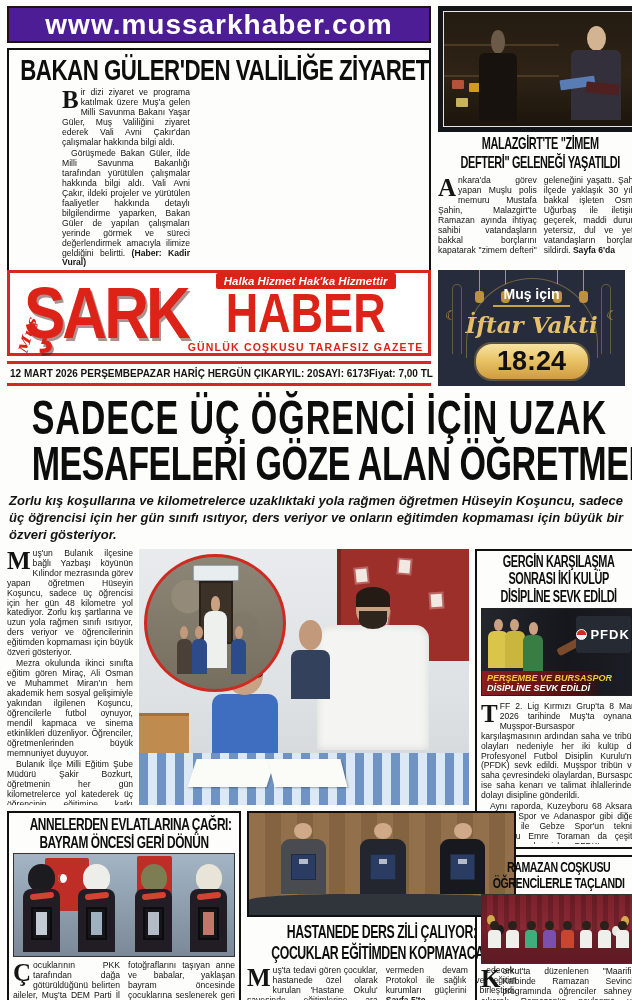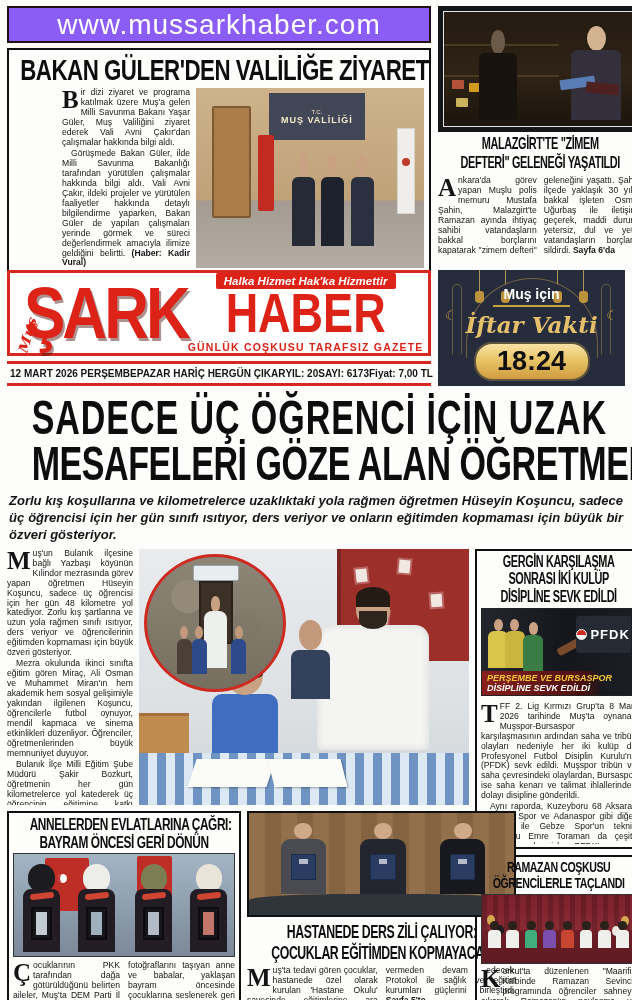--- a/index.html
+++ b/index.html
@@ -9,22 +9,22 @@
   *{box-sizing:border-box;}
   p{margin:0;}
 
   
   .hl{font-weight:900;text-align:center;white-space:nowrap;line-height:1;color:#0d0d0d;
       transform-origin:center top;letter-spacing:-.5px;}
 
   
   .top-row{display:flex;gap:7px;height:258px;}
   .top-left{width:424px;display:flex;flex-direction:column;}
-  .url-banner{height:38px;background:#8b5cf6;border:2px solid #231010;color:#fff;
-      font-weight:normal;font-size:28px;text-align:center;line-height:33px;letter-spacing:1px;
+  .url-banner{height:38px;background:#4c1d95;border:2px solid #231010;color:#fff;
+      font-weight:bold;font-size:28px;text-align:center;line-height:33px;letter-spacing:1px;
       margin-bottom:5px;}
   .bakan-box{border:2px solid #101010;flex:1;padding:4px 5px;display:flex;flex-direction:column;}
   .h-bakan{font-size:23px;transform:scale(.97,1.25);height:26px;margin:2px 0 6px;}
   .bakan-content{display:flex;gap:6px;flex:1;min-height:0;}
   .news-text{font-size:8.6px;line-height:1.16;text-align:justify;overflow:hidden;}
   .bakan-text{width:128px;margin-left:48px;}
   .dropcap::first-letter{float:left;font-size:25px;line-height:21px;font-weight:700;
       padding:1px 2px 0 0;font-family:"Liberation Serif",serif;}
   .ind{text-indent:9px;margin-top:1px;}
 
@@ -232,43 +232,20 @@
   <div class="top-row">
     <div class="top-left">
       <div class="url-banner">www.mussarkhaber.com</div>
       <div class="bakan-box">
         <div class="hl h-bakan">BAKAN GÜLER'DEN VALİLİĞE ZİYARET</div>
         <div class="bakan-content">
           <div class="news-text bakan-text">
             <p class="dropcap">Bir dizi ziyaret ve programa katılmak üzere Muş'a gelen Milli Savunma Bakanı Yaşar Güler, Muş Valiliğini ziyaret ederek Vali Avni Çakır'dan çalışmalar hakkında bilgi aldı.</p>
             <p class="ind"><span>Görüşmede Bakan Güler, ilde Milli Savunma Bakanlığı tarafından yürütülen çalışmalar hakkında bilgi aldı. Vali Avni Çakır, ildeki projeler ve yürütülen faaliyetler hakkında detaylı bilgilendirme yaparken, Bakan Güler de yapılan çalışmaları yerinde görmek ve süreci değerlendirmek amacıyla ilimize geldiğini belirtti.</span> <b>(Haber: Kadir Vural)</b></p>
           </div>
-          <div class="photo photo-valilik">
-            <div class="v-door"></div>
-            <div class="v-sign">
-              <span class="s1">T.C.</span>
-              <span class="s2">MUŞ VALİLİĞİ</span>
-            </div>
-            <div class="v-flag-l"></div>
-            <div class="person v-man" style="left:42%;">
-                <div class="head"></div>
-                <div class="body"></div>
-              </div>
-            <div class="person v-man m2" style="left:55%;">
-                <div class="head"></div>
-                <div class="body"></div>
-              </div>
-            <div class="person v-man m3" style="left:68%;">
-                <div class="head"></div>
-                <div class="body"></div>
-              </div>
-            <div class="v-flag-r">
-                <i></i>
-              </div>
-          </div>
         </div>
       </div>
     </div>
 
     <div class="top-right">
       <div class="frame">
         <div class="frame-inner photo">
           <div class="b-shelf" style="top:28%;"></div>
           <div class="b-shelf" style="top:55%;"></div>
           <div class="b-box" style="left:4%;top:60%;background:#b5533a;"></div>

